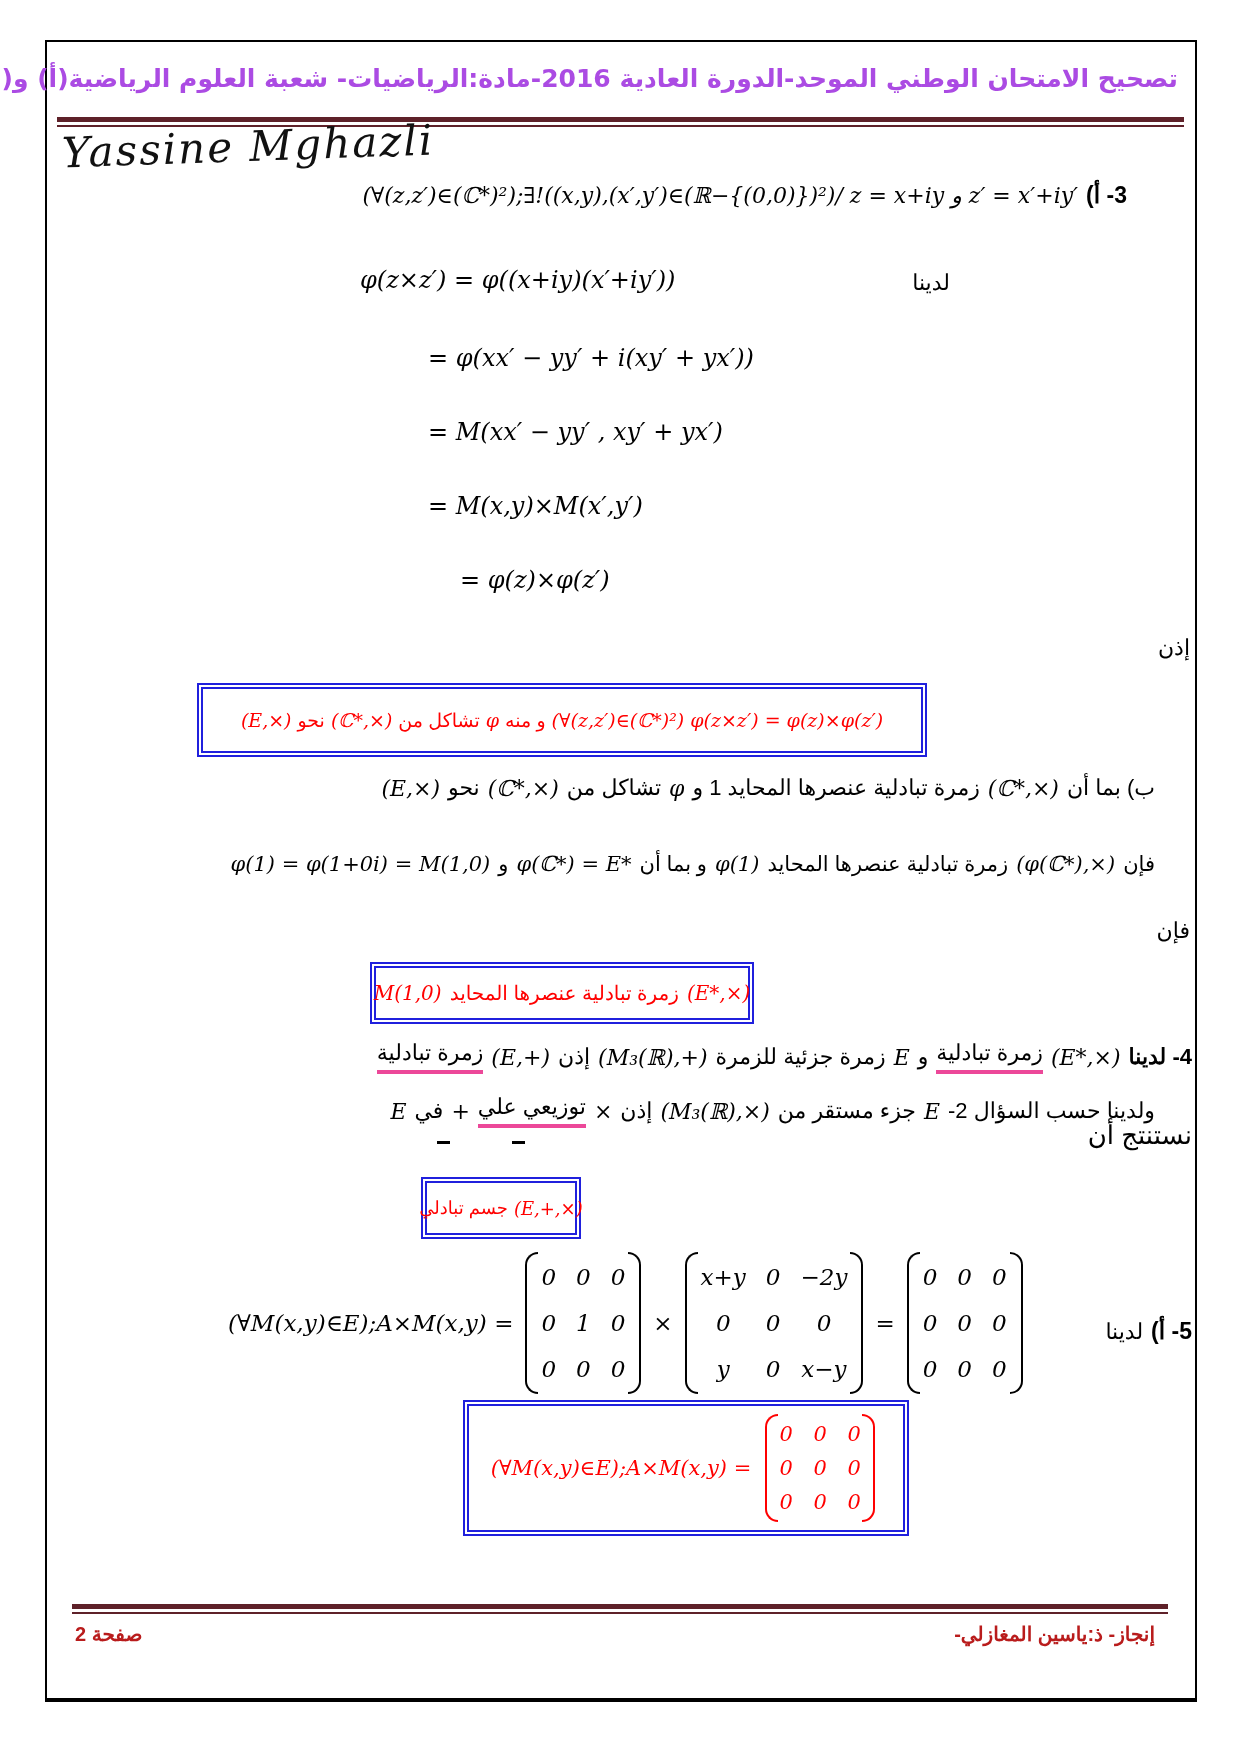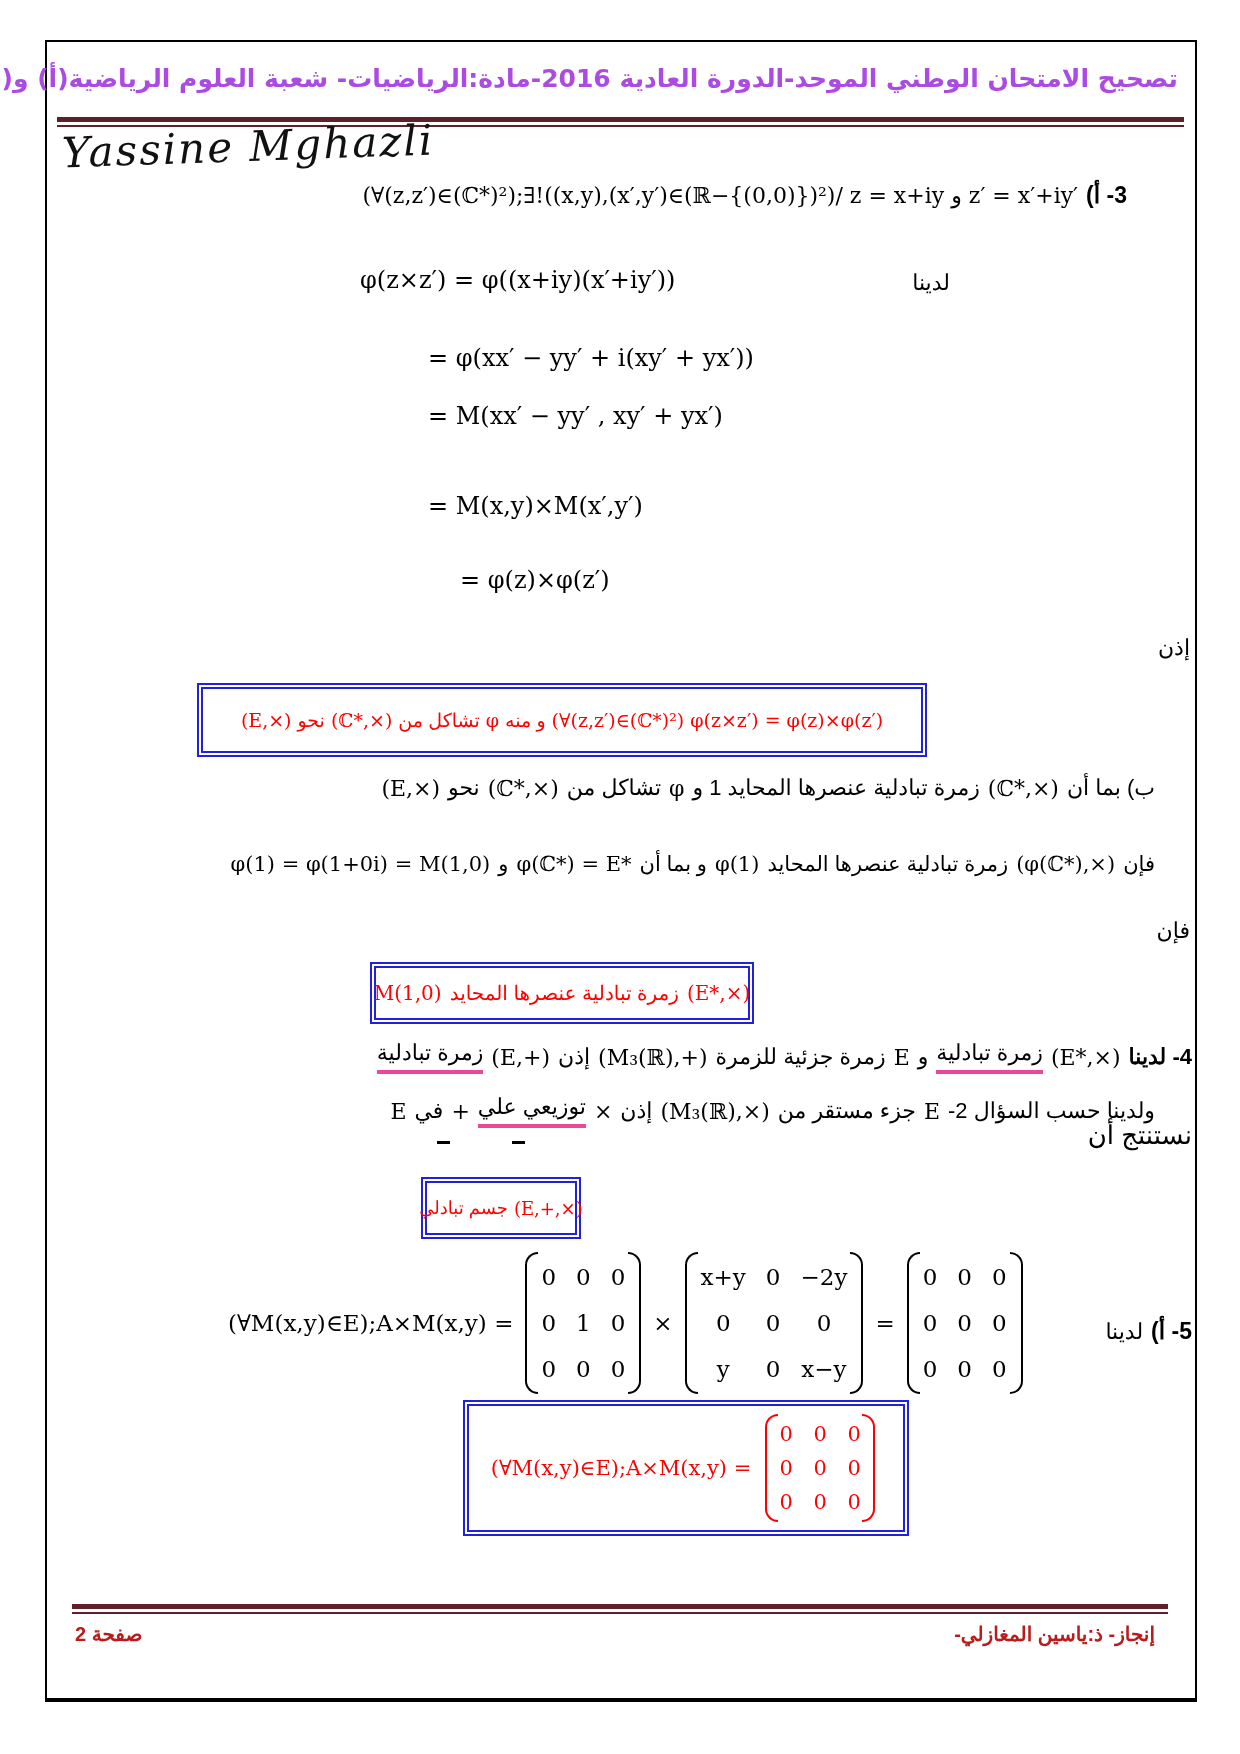--- a/index.html
+++ b/index.html
@@ -10,21 +10,21 @@
   
   .title{left:62px;top:64px;width:1116px;text-align:center;direction:rtl;font-weight:bold;
          font-size:25px;color:#AB4BE3;white-space:nowrap;font-family:"DejaVu Sans",sans-serif;}
   .rule{border-top:5px solid #5E2129;border-bottom:2px solid #5E2129;height:3px;}
   .rule-top{left:57px;top:117px;width:1127px;}
   .rule-bottom{left:72px;top:1604px;width:1096px;}
   .signature{left:62px;top:122px;font-family:"DejaVu Serif",serif;font-style:italic;font-size:42px;
              transform:rotate(-2deg);letter-spacing:2px;color:#111;}
   
   .ar{font-family:Liberation Sans, sans-serif;direction:rtl;unicode-bidi:embed;}
-  .math{font-family:"DejaVu Serif",serif;direction:ltr;unicode-bidi:embed;white-space:nowrap;}
+  .math{font-family:"DejaVu Serif",serif;font-style:italic;direction:ltr;unicode-bidi:embed;white-space:nowrap;}
   .rtl-line{display:flex;direction:rtl;align-items:center;gap:8px;font-size:22px;white-space:nowrap;}
   .qlabel{font-weight:bold;font-size:23px;}
   .ul{border-bottom:4px solid #ec4899;padding-bottom:4px;}
   .step{font-size:24px;}
   
   .callout{border:6px double #2020DD;background:#fff;display:flex;align-items:center;justify-content:center;
            gap:8px;color:#FF0000;white-space:nowrap;}
   .callout .ar,.callout .math{color:#FF0000;}
   
   .matrix{display:inline-grid;grid-template-columns:repeat(3,auto);column-gap:20px;row-gap:20px;
@@ -48,21 +48,21 @@
 <div class="abs signature">Yassine Mghazli</div>
 
 <div class="abs rtl-line" style="top:182px;right:113px;">
   <span class="ar qlabel">3- أ)</span>
   <span class="math" style="font-size:22px;">(∀(z,z′)∈(ℂ*)²);∃!((x,y),(x′,y′)∈(ℝ−{(0,0)})²)/ z = x+iy و z′ = x′+iy′</span>
 </div>
 
 <div class="abs ar" style="top:270px;right:290px;font-size:22px;">لدينا</div>
 <div class="abs math step" style="top:266px;left:360px;text-align:center;">φ(z×z′) = φ((x+iy)(x′+iy′))</div>
 <div class="abs math step" style="top:344px;left:428px;">= φ(xx′ − yy′ + i(xy′ + yx′))</div>
-<div class="abs math step" style="top:402px;left:428px;">= M(xx′ − yy′ , xy′ + yx′)</div>
+<div class="abs math step" style="top:418px;left:428px;">= M(xx′ − yy′ , xy′ + yx′)</div>
 <div class="abs math step" style="top:492px;left:428px;">= M(x,y)×M(x′,y′)</div>
 <div class="abs math step" style="top:566px;left:428px;margin-left:32px;">= φ(z)×φ(z′)</div>
 <div class="abs ar" style="top:635px;right:50px;font-size:22px;">إذن</div>
 
 <div class="abs callout rtl-line" style="top:683px;left:197px;width:718px;height:62px;font-size:19px;gap:6px;">
   <span class="math">φ(z×z′) = φ(z)×φ(z′)</span>
   <span class="math">(∀(z,z′)∈(ℂ*)²)</span>
   <span class="ar">و منه</span>
   <span class="math">φ</span>
   <span class="ar">تشاكل من</span>

